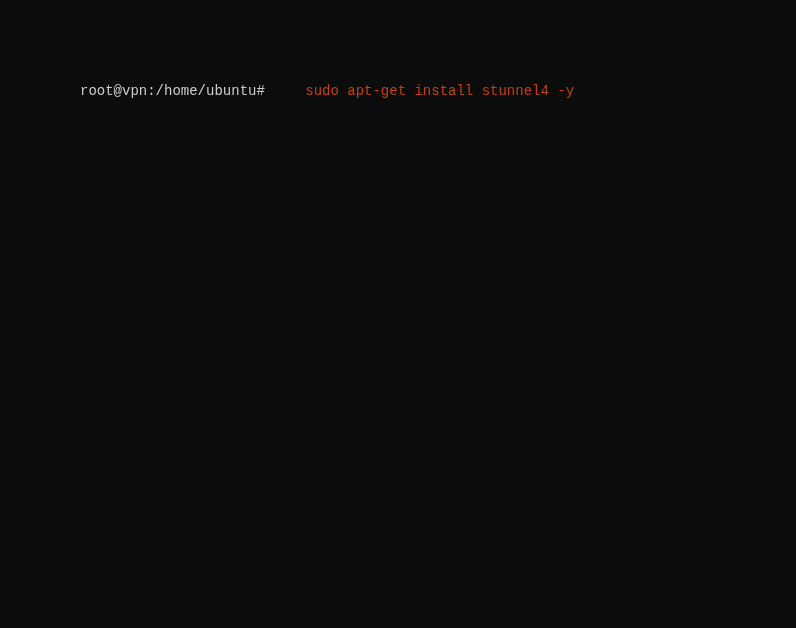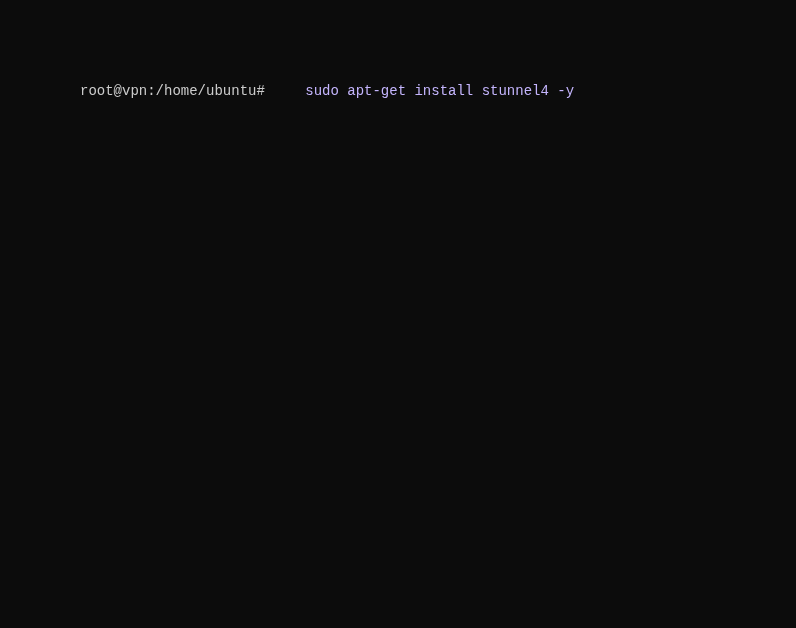--- a/index.html
+++ b/index.html
@@ -23,21 +23,21 @@
       height: 100%;
     }
     .terminal-line {
       white-space: pre;
       display: flex;
     }
     .prompt {
       color: #cccccc;
     }
     .command {
-      color: #c4b5fd;
+      color: #c2410c;
     }
   </style>
 </head>
 <body>
 
 <div class="terminal">
   <div class="terminal-line">
     <span class="prompt">root@vpn:/home/ubuntu# </span><span class="command">sudo apt-get install stunnel4 -y</span>
   </div>
 </div>

